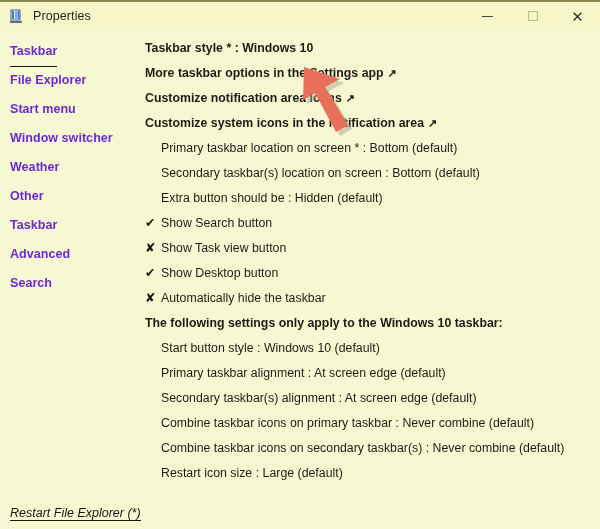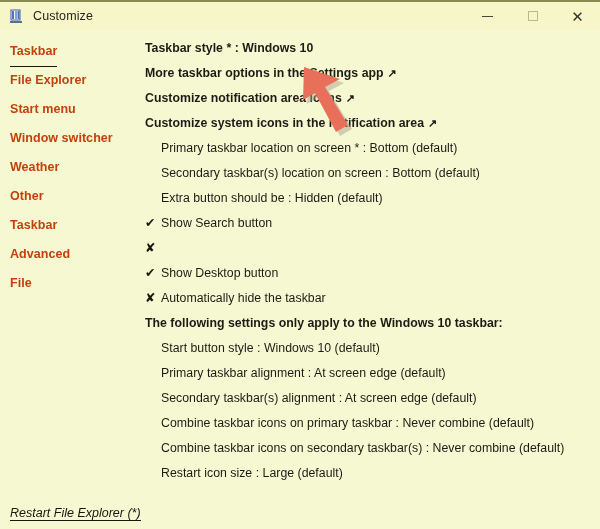--- a/index.html
+++ b/index.html
@@ -109,21 +109,21 @@
     padding-top: 7px;
     box-sizing: border-box;
   }
   .nav-item {
     display: block;
     padding: 0 0 0 10px;
     height: 29px;
     line-height: 29px;
     font-size: 12.5px;
     font-weight: bold;
-    color: #c2410c;
+    color: #6d28d9;
     white-space: nowrap;
     cursor: default;
     letter-spacing: .05px;
   }
   .nav-item .lbl { display: inline-block; }
   .nav-item.active .lbl {
     border-bottom: 1.4px solid #17170f;
     padding-bottom: 0px;
   }
 
@@ -198,21 +198,21 @@
     <div class="titlebar-left">
       <span class="app-icon">
         <svg width="15" height="15" viewBox="0 0 15 15" xmlns="http://www.w3.org/2000/svg">
           <rect x="2" y="1" width="9" height="10" fill="#ffffff" stroke="#3b5c9b" stroke-width="1"></rect>
           <rect x="3" y="2" width="2" height="8" fill="#4a74c4"></rect>
           <rect x="6" y="2" width="2" height="8" fill="#7fa3de"></rect>
           <rect x="8.5" y="2" width="2" height="8" fill="#4a74c4"></rect>
           <rect x="1" y="12.2" width="12" height="1.6" fill="#2f4f86"></rect>
         </svg>
       </span>
-      <span class="title-text">Customize</span>
+      <span class="title-text">Properties</span>
     </div>
     <div class="titlebar-spacer"></div>
     <div class="win-controls">
       <button class="win-btn">
         <span class="glyph-min"></span>
       </button>
       <button class="win-btn">
         <span class="glyph-max"></span>
       </button>
       <button class="win-btn">
@@ -225,21 +225,21 @@
 
     <nav class="sidebar" id="sidebar">
         <div class="nav-item active"><span class="lbl">Taskbar</span></div>
         <div class="nav-item"><span class="lbl">File Explorer</span></div>
         <div class="nav-item"><span class="lbl">Start menu</span></div>
         <div class="nav-item"><span class="lbl">Window switcher</span></div>
         <div class="nav-item"><span class="lbl">Weather</span></div>
         <div class="nav-item"><span class="lbl">Other</span></div>
         <div class="nav-item"><span class="lbl">Taskbar</span></div>
         <div class="nav-item"><span class="lbl">Advanced</span></div>
-        <div class="nav-item"><span class="lbl">File</span></div>
+        <div class="nav-item"><span class="lbl">Search</span></div>
       </nav>
 
     <section class="main" id="main-rows">
         <div class="row lvl0">
           <span class="txt">Taskbar style * : Windows 10</span>
         </div>
         <div class="row lvl0">
           <span class="txt">More taskbar options in the Settings app</span>
           <span class="ext">↗</span>
         </div>
@@ -259,20 +259,21 @@
         </div>
         <div class="row lvl1">
           <span class="txt">Extra button should be : Hidden (default)</span>
         </div>
         <div class="row check">
           <span class="mark">✔</span>
           <span class="txt">Show Search button</span>
         </div>
         <div class="row check">
           <span class="mark">✘</span>
+          <span class="txt">Show Task view button</span>
         </div>
         <div class="row check">
           <span class="mark">✔</span>
           <span class="txt">Show Desktop button</span>
         </div>
         <div class="row check">
           <span class="mark">✘</span>
           <span class="txt">Automatically hide the taskbar</span>
         </div>
         <div class="row lvl0">

